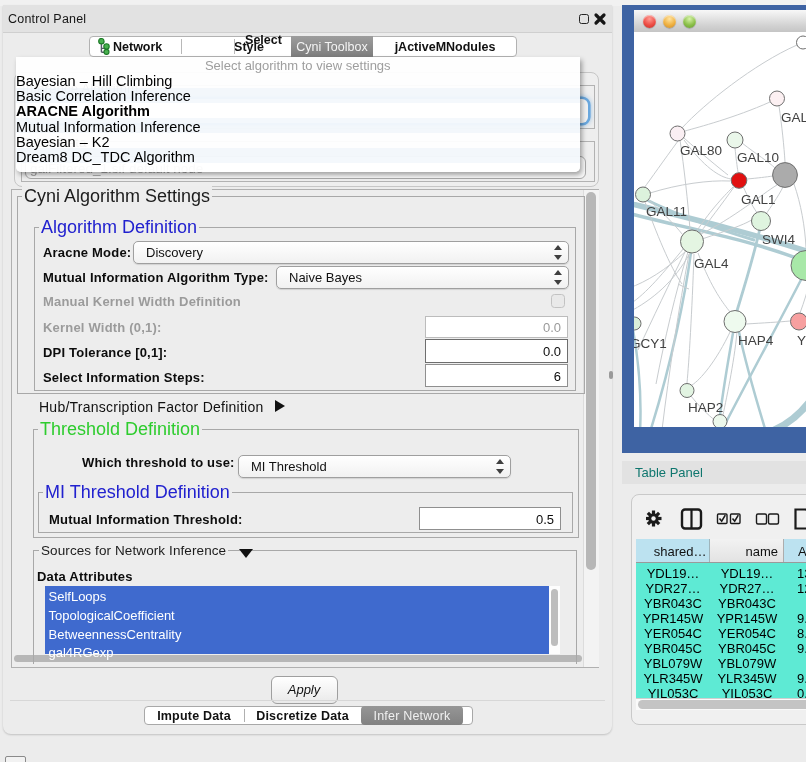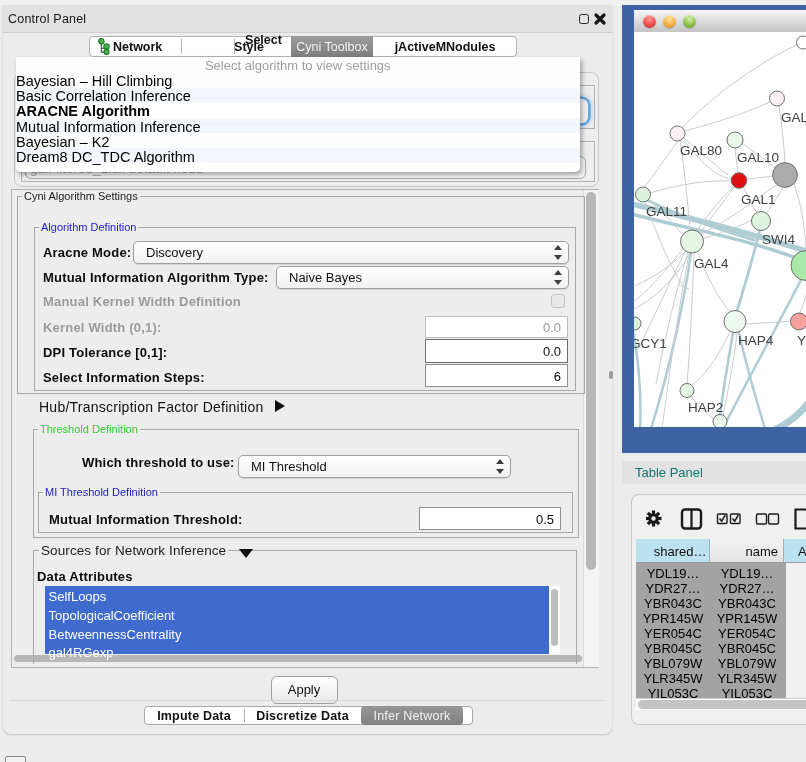--- a/index.html
+++ b/index.html
@@ -9,21 +9,21 @@
 .lbl{position:absolute;font-size:13px;font-weight:bold;letter-spacing:0.2px;color:#0c0c0c;white-space:nowrap;}
 .dis{color:#9b9b9b;}
 .combo{position:absolute;border:1px solid #9f9f9f;border-radius:5px;background:linear-gradient(#ffffff,#f1f1f1);box-shadow:0 1px 1px rgba(0,0,0,0.12);}
 .combo .ct{position:absolute;left:12px;top:0;bottom:0;display:flex;align-items:center;font-size:13px;color:#111;}
 .arr{position:absolute;right:6px;top:50%;width:8px;height:15px;margin-top:-7.5px;}
 .arr:before{content:"";position:absolute;left:0;top:0px;border-left:4px solid transparent;border-right:4px solid transparent;border-bottom:5px solid #3f3f3f;}
 .arr:after{content:"";position:absolute;left:0;bottom:0px;border-left:4px solid transparent;border-right:4px solid transparent;border-top:5px solid #3f3f3f;}
 .field{position:absolute;background:#fff;font-size:13px;text-align:right;}
 .field span{position:absolute;right:6px;top:50%;transform:translateY(-50%);}
 .gbox{position:absolute;border:1px solid #a8a8a8;}
-.gtitle{position:absolute;font-size:11px;background:#ededed;padding:0 2px;white-space:nowrap;transform:translateY(-50%);}
+.gtitle{position:absolute;font-size:18px;background:#ededed;padding:0 2px;white-space:nowrap;transform:translateY(-50%);}
 </style>
 </head>
 <body>
 <div id="root">
 
 <div class="ab" style="left:0;top:0;width:806px;height:6px;background:#f1f1f1;"></div>
 <div class="ab" style="left:3px;top:5px;width:609px;height:729px;background:#ececec;border-radius:0 0 8px 8px;box-shadow:0 1px 2px rgba(0,0,0,0.18);"></div>
 
 <div class="ab" style="left:3px;top:5px;width:609px;height:27px;background:#e2e2e2;border-bottom:1px solid #cfcfcf;"></div>
 <div class="ab" style="left:8px;top:5px;width:200px;height:27px;display:flex;align-items:center;font-size:12.5px;letter-spacing:0.2px;color:#161616;">Control Panel</div>
@@ -118,21 +118,21 @@
 <div class="gbox" style="left:33px;top:550px;width:542px;height:113px;border-bottom:none;"></div>
 <div class="gtitle" style="left:39px;top:550px;color:#1c1c1c;font-size:13.5px;letter-spacing:0.1px;">Sources for Network Inference</div>
 <div class="ab" style="left:239px;top:549px;width:0;height:0;border-left:7px solid transparent;border-right:7px solid transparent;border-top:9.5px solid #111;z-index:5;"></div>
 <div class="lbl" style="left:37px;top:569px;">Data Attributes</div>
 
 <div class="ab" style="left:45px;top:586px;width:505px;height:68px;background:#3f6ace;"></div>
 <div class="ab" style="left:549px;top:586px;width:11px;height:68px;background:#fdfdfd;"></div>
 <div class="ab" style="left:551px;top:589px;width:7px;height:57px;background:#bdbdbd;border-radius:3.5px;"></div>
 <div class="ab" style="left:48.5px;top:588px;font-size:13px;color:#fff;line-height:18.8px;">SelfLoops<br>TopologicalCoefficient<br>BetweennessCentrality<br>gal4RGexp</div>
 
-<div class="ab" style="left:270.5px;top:675.5px;width:67px;height:28px;background:linear-gradient(#ffffff,#e9e9e9);border:1px solid #9f9f9f;border-radius:6px;box-sizing:border-box;display:flex;align-items:center;justify-content:center;font-size:13px;color:#111;">Apply</div>
+<div class="ab" style="left:270.5px;top:675.5px;width:67px;height:28px;background:linear-gradient(#ffffff,#e9e9e9);border:1px solid #9f9f9f;border-radius:6px;box-sizing:border-box;display:flex;align-items:center;justify-content:center;font-size:13px;color:#111;font-style:italic;">Apply</div>
 
 <div class="ab" style="left:144px;top:706px;width:329px;height:19px;background:#fff;border:1px solid #a8a8a8;border-radius:4px;box-sizing:border-box;"></div>
 <div class="ab" style="left:144px;top:706px;width:100px;height:19px;display:flex;align-items:center;justify-content:center;font-size:12.5px;font-weight:bold;letter-spacing:0.2px;color:#111;">Impute Data</div>
 <div class="ab" style="left:243.5px;top:709px;width:1px;height:13px;background:#b0b0b0;"></div>
 <div class="ab" style="left:244px;top:706px;width:117px;height:19px;display:flex;align-items:center;justify-content:center;font-size:12.5px;font-weight:bold;letter-spacing:0.2px;color:#111;">Discretize Data</div>
 <div class="ab" style="left:361px;top:706px;width:102px;height:19px;background:linear-gradient(#969696,#818181);border-radius:4px;display:flex;align-items:center;justify-content:center;font-size:12.5px;letter-spacing:0.2px;color:#f0f0f0;">Infer Network</div>
 
 <div class="ab" style="left:10px;top:700px;width:595px;height:1px;background:#d7d7d7;"></div>
 <div class="ab" style="left:609px;top:371px;width:4px;height:8px;background:#9a9a9a;border-radius:2px;"></div>
 
@@ -274,21 +274,21 @@
 </svg>
 </div>
 
 <div class="ab" style="left:636px;top:539px;width:74px;height:24px;background:#bce2f0;border-right:1px solid #9fb4bb;box-sizing:border-box;display:flex;align-items:center;justify-content:flex-end;padding-right:2.5px;font-size:13px;color:#111;">shared…</div>
 <div class="ab" style="left:710px;top:539px;width:74px;height:24px;background:linear-gradient(#f2f2f2,#e2e2e2);border-right:1px solid #adadad;box-sizing:border-box;display:flex;align-items:center;justify-content:flex-end;padding-right:5px;font-size:13px;color:#111;">name</div>
 <div class="ab" style="left:784px;top:539px;width:22px;height:24px;background:#bce2f0;overflow:hidden;">
       <span style="position:absolute;left:14px;top:5px;font-size:13px;color:#111;">Av</span>
     </div>
 <div class="ab" style="left:636px;top:562px;width:170px;height:1px;background:#9a9a9a;"></div>
 
-<div class="ab" style="left:636px;top:563px;width:150px;height:135px;background:#a3a3a3;overflow:hidden;">
+<div class="ab" style="left:636px;top:563px;width:170px;height:135px;background:#5eead4;overflow:hidden;">
 <div style="position:absolute;left:0;top:2.5px;width:74px;text-align:center;font-size:13px;color:#000;line-height:15px;">YDL19…<br>YDR27…<br>YBR043C<br>YPR145W<br>YER054C<br>YBR045C<br>YBL079W<br>YLR345W<br>YIL053C</div>
 <div style="position:absolute;left:74px;top:2.5px;width:74px;text-align:center;font-size:13px;color:#000;line-height:15px;">YDL19…<br>YDR27…<br>YBR043C<br>YPR145W<br>YER054C<br>YBR045C<br>YBL079W<br>YLR345W<br>YIL053C</div>
 <div style="position:absolute;left:161px;top:2.5px;width:30px;font-size:13px;color:#000;line-height:15px;">13<br>12<br>&nbsp;<br>9.<br>8.<br>9.<br>&nbsp;<br>9.<br>0.</div>
 </div>
 
 <div class="ab" style="left:636px;top:698px;width:170px;height:12px;background:#fafafa;border-top:1px solid #cfcfcf;box-sizing:border-box;"></div>
 <div class="ab" style="left:638px;top:699.5px;width:175px;height:9.5px;background:#c4c4c4;border-radius:4.5px;"></div>
 
 </div>
 

